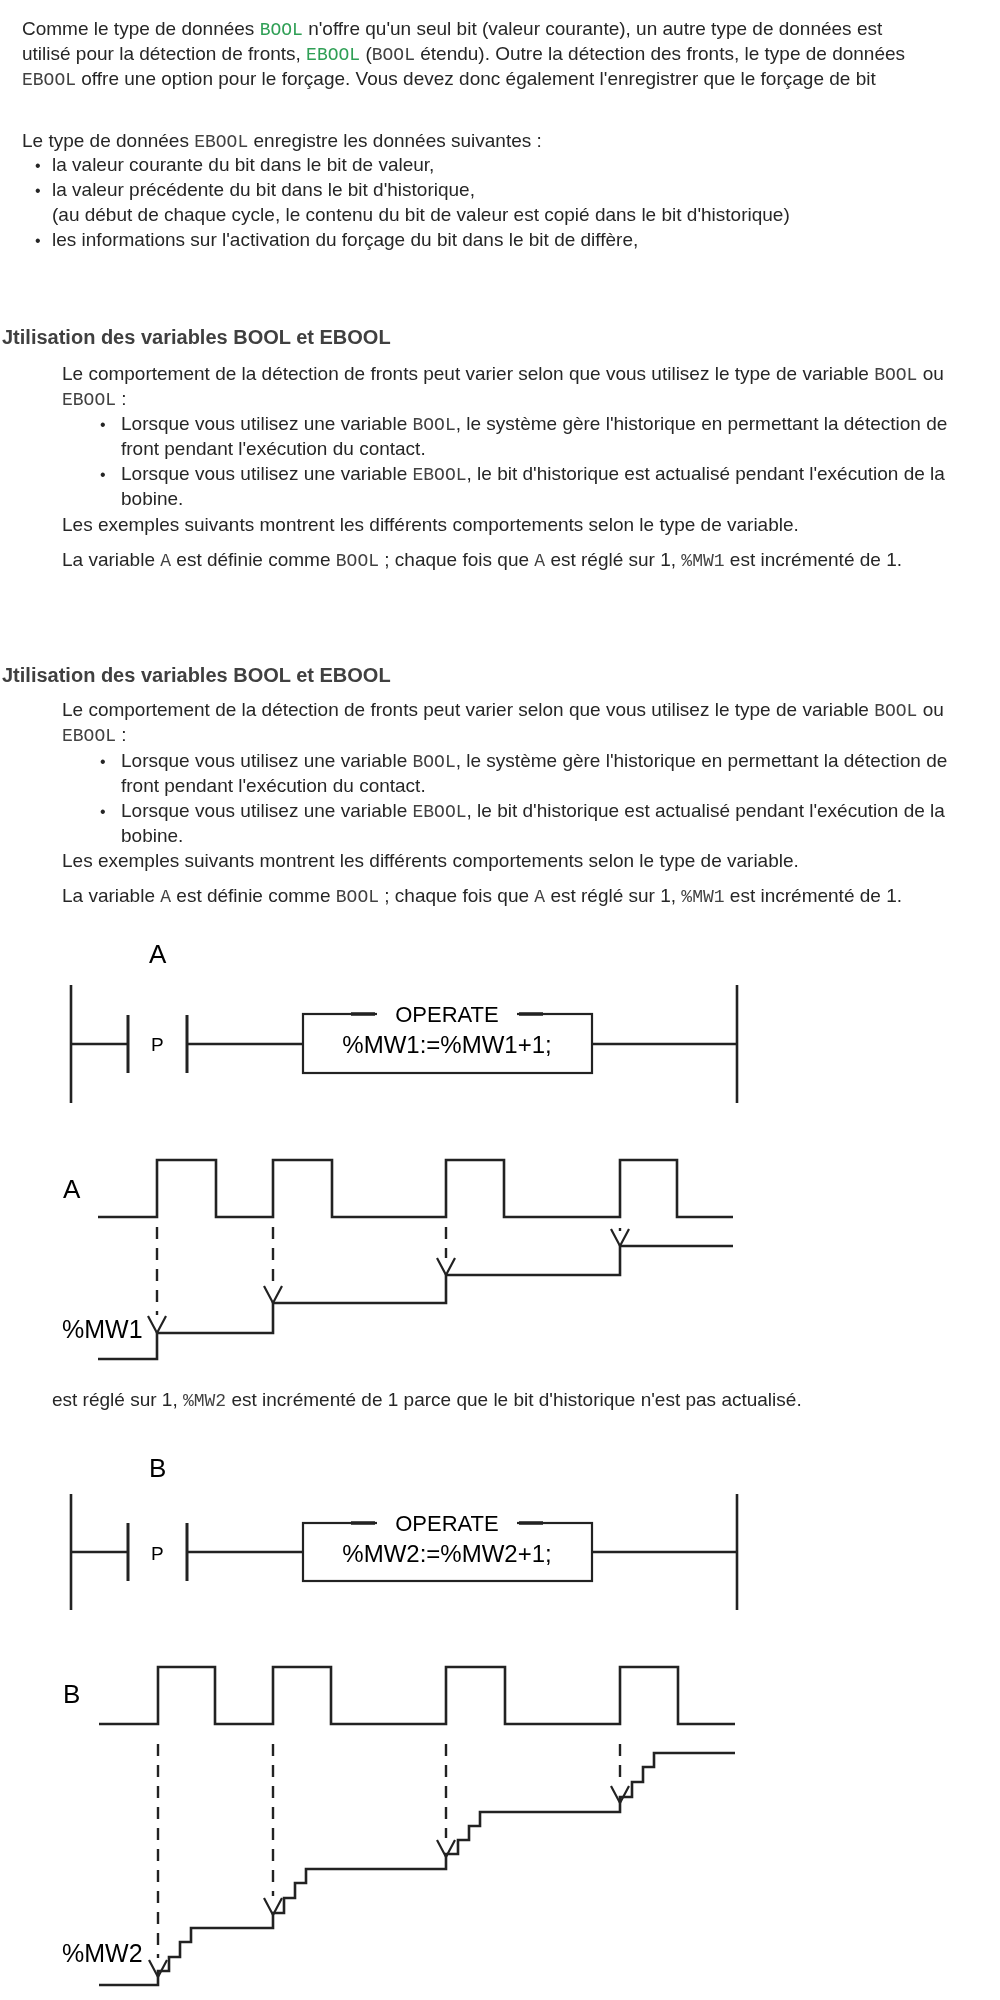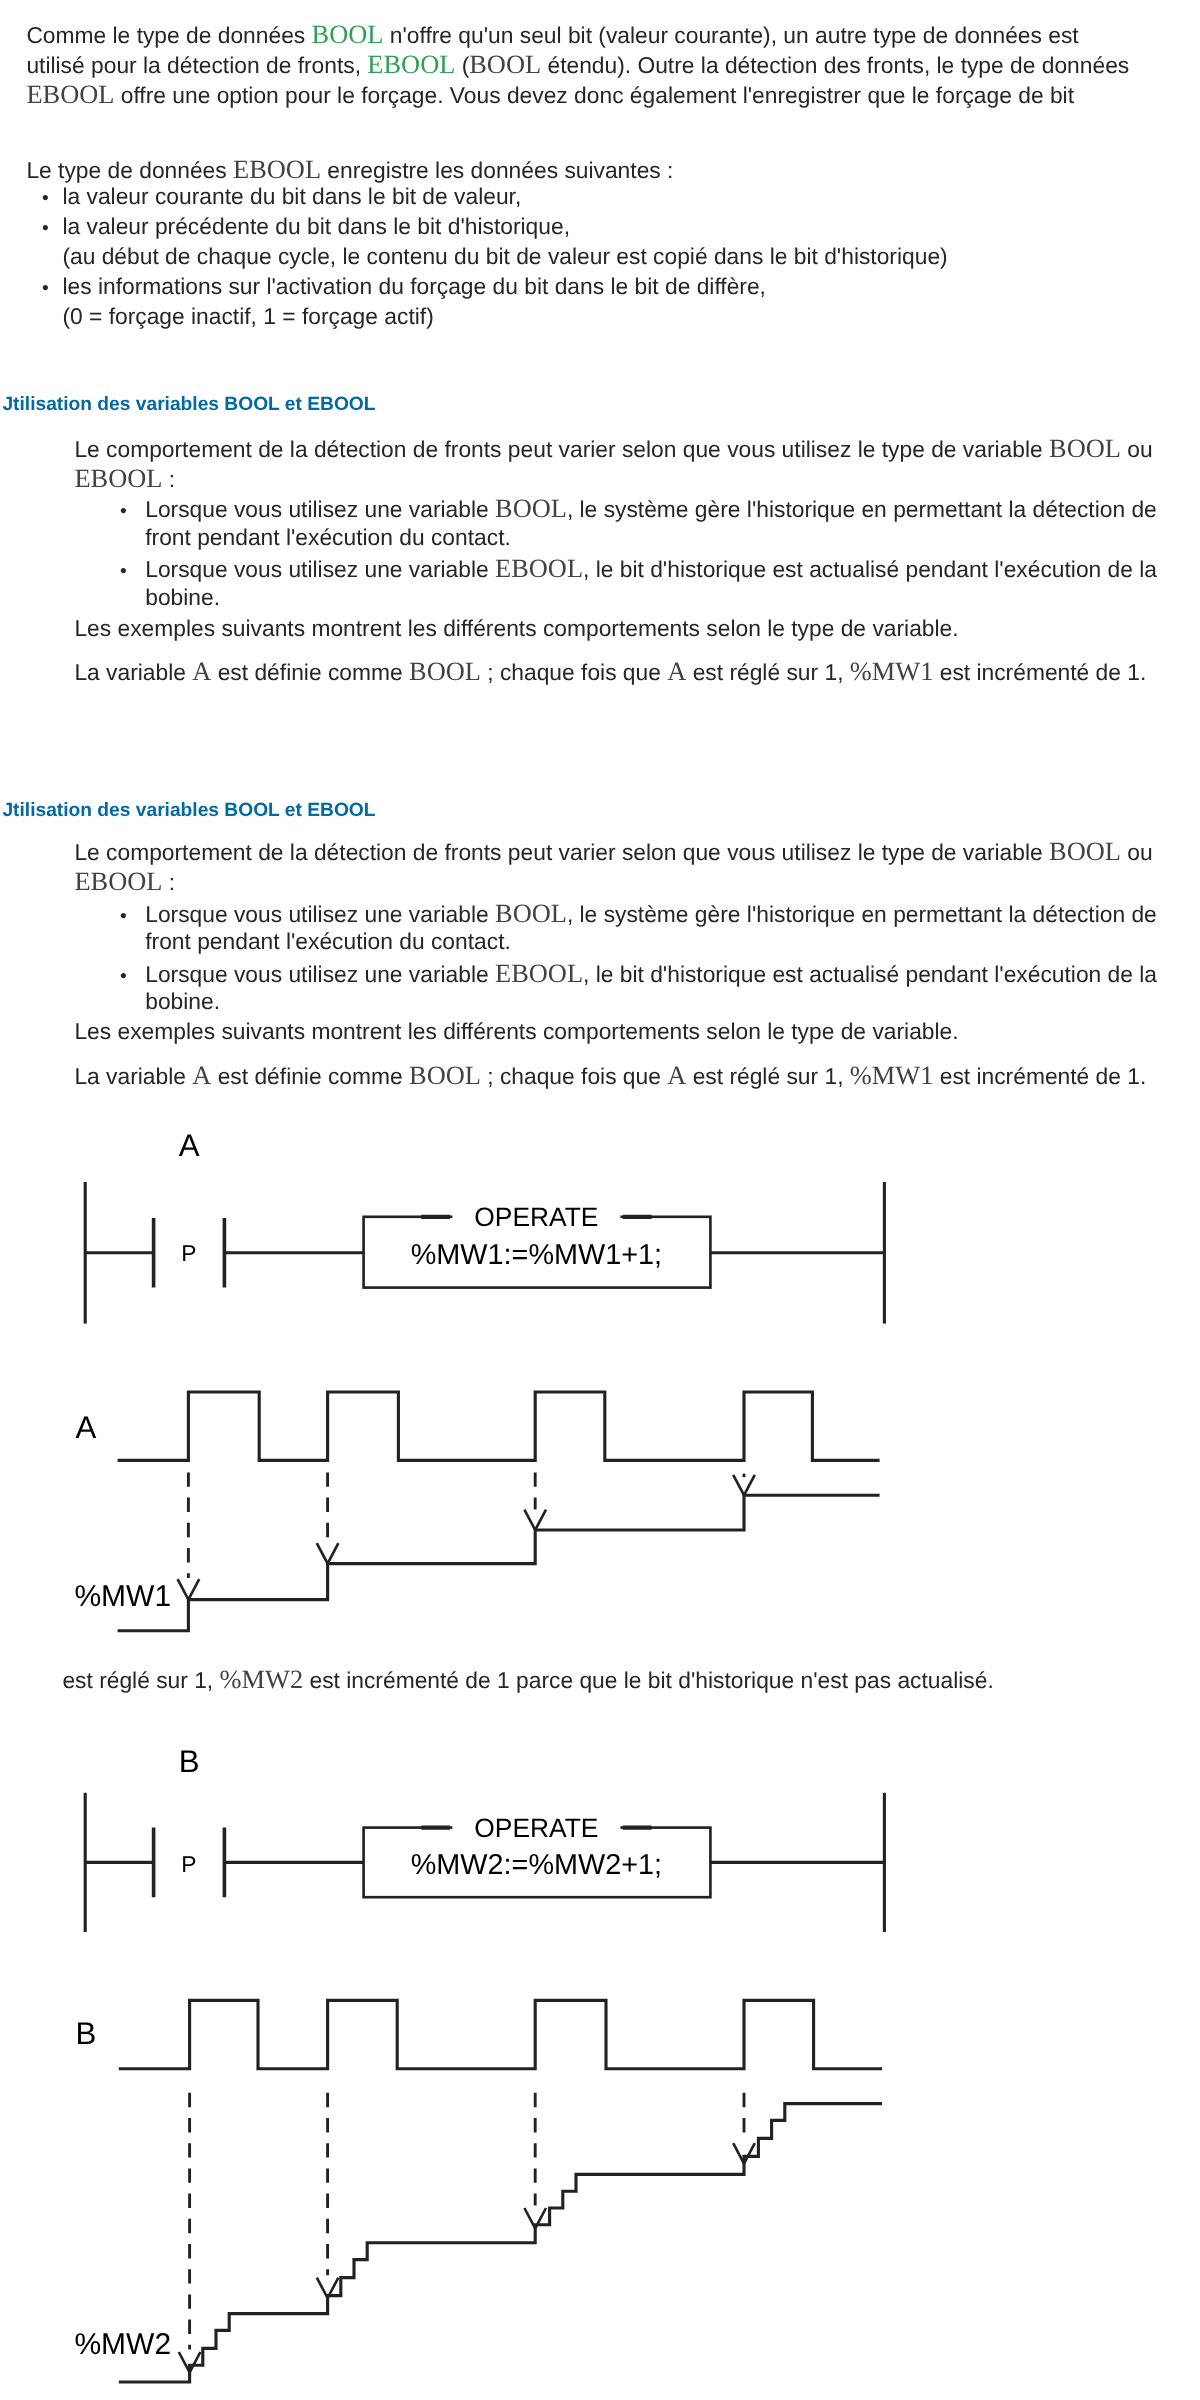--- a/index.html
+++ b/index.html
@@ -1,26 +1,26 @@
 <!DOCTYPE html>
 <html><head>
 <meta charset="utf-8">
 <style>
   html,body{margin:0;padding:0;background:#fff;overflow:hidden}
   #canvas{position:relative;width:1000px;height:2000px;background:#ffffff;
           font-family:"Liberation Sans",sans-serif;font-size:19px;color:#262626}
   .block{position:absolute}
   .line{height:25px;line-height:25px;white-space:pre}
-  .code,.link{font-family:Liberation Serif, serif;font-size:22px}
+  .code,.link{font-family:Liberation Mono, monospace;font-size:18px}
   .code{color:#424242}
   .link{color:#2f9f55}
   .i{}
   .m{display:inline-block;width:17px;font-size:16px}
   .sec .m{width:21px}
-  .heading .line{font-weight:bold;font-size:16px;color:#0369a1}
+  .heading .line{font-weight:bold;font-size:20px;color:#404040}
   svg.diagram{position:absolute;left:0;width:1000px}
   #ladder1{top:930px;height:190px}
   #timing1{top:1140px;height:245px}
   #ladder2{top:1450px;height:175px}
   #timing2{top:1655px;height:345px}
   #intro-p1{left:22px;top:16px}
   #intro-p2{left:22px;top:128px}
   #intro-bullets{left:35px;top:152px}
   #s1-heading{left:2px;top:325px}
   #s1-p1{left:62px;top:361px}
@@ -56,21 +56,20 @@
       <div class="line"><span class="code">EBOOL</span><span> offre une option pour le forçage. Vous devez donc également l'enregistrer que le forçage de bit</span></div>
     </div>
   <div class="block" id="intro-p2">
       <div class="line"><span>Le type de données </span><span class="code">EBOOL</span><span> enregistre les données suivantes :</span></div>
     </div>
   <div class="block" id="intro-bullets">
       <div class="line"><span class="m">•</span><span>la valeur courante du bit dans le </span><span class="i">bit de valeur</span><span>,</span></div>
       <div class="line"><span class="m">•</span><span>la valeur précédente du bit dans le </span><span class="i">bit d'historique</span><span>,</span></div>
       <div class="line" style="margin-left: 17px;"><span>(au début de chaque cycle, le contenu du bit de valeur est copié dans le bit d'historique)</span></div>
       <div class="line"><span class="m">•</span><span>les informations sur l'activation du forçage du bit dans le </span><span class="i">bit de diffère</span><span>,</span></div>
-      <div class="line" style="margin-left: 17px;"><span>(0 = forçage inactif, 1 = forçage actif)</span></div>
     </div>
 
   <div class="block heading" id="s1-heading">
       <div class="line"><span>Jtilisation des variables BOOL et EBOOL</span></div>
     </div>
   <div class="block" id="s1-p1">
       <div class="line"><span>Le comportement de la détection de fronts peut varier selon que vous utilisez le type de variable </span><span class="code">BOOL</span><span> ou</span></div>
       <div class="line"><span class="code">EBOOL</span><span> :</span></div>
     </div>
   <div class="block sec" id="s1-bullets">

